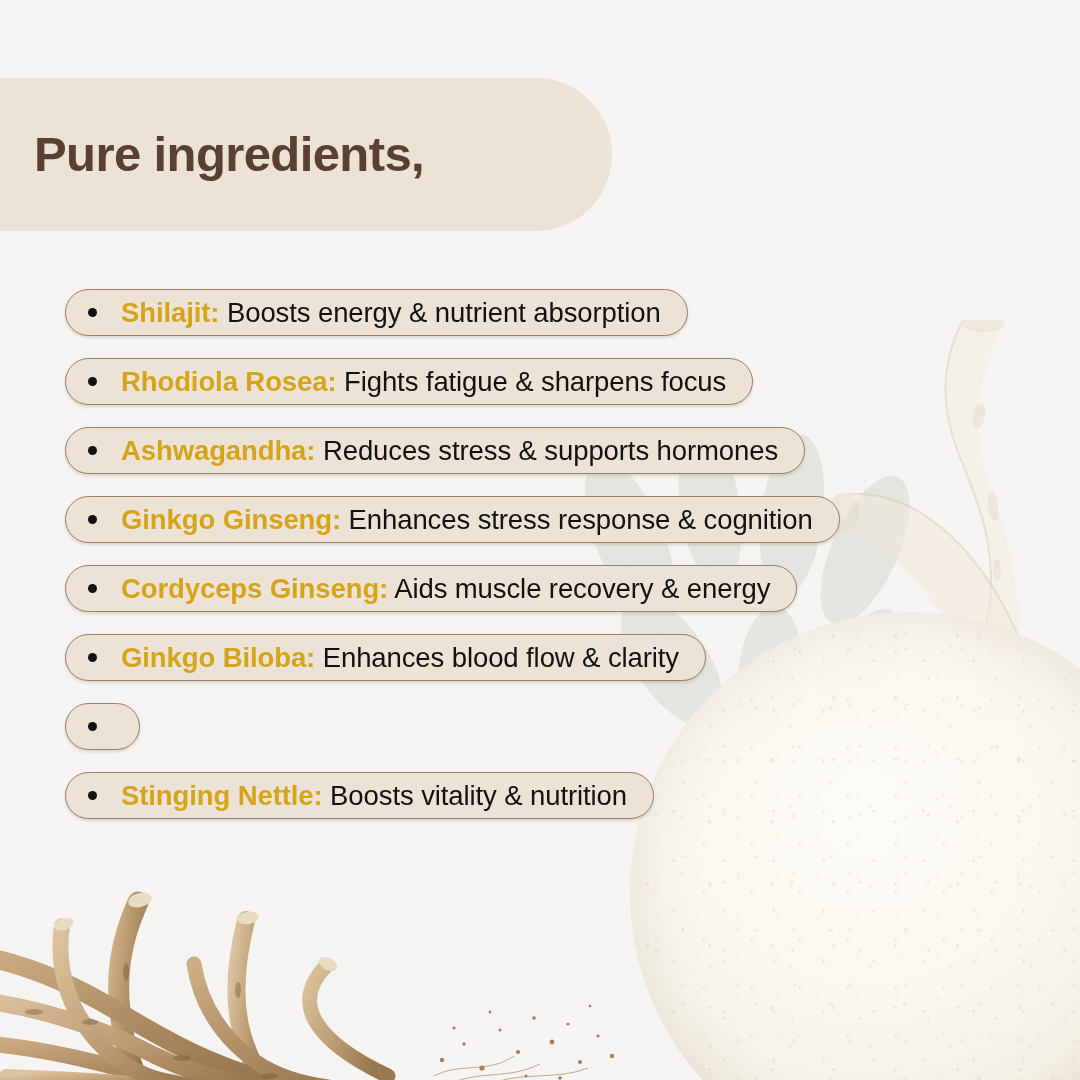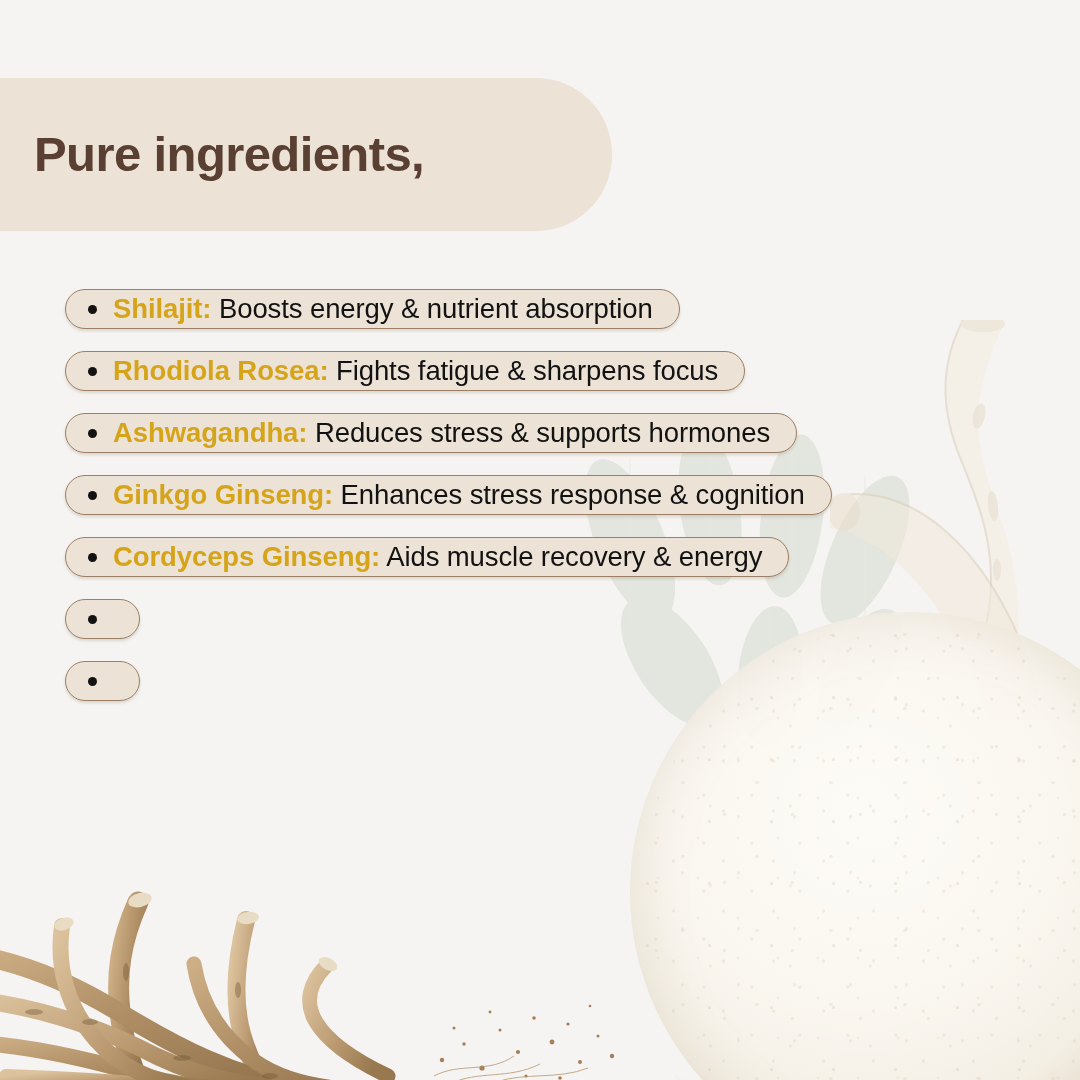--- a/index.html
+++ b/index.html
@@ -142,27 +142,28 @@
     display: flex;
     flex-direction: column;
     gap: 22px;
     list-style: none;
   }
 
   .pill {
     display: inline-flex;
     align-items: center;
     align-self: flex-start;
-    height: 40px;
+    height: 47px;
     padding: 0 26px 0 22px;
     background: #ece2d6;
     border: 1.3px solid #9c7f64;
     border-radius: 30px;
     box-shadow: 0 2px 3px rgba(120,95,70,.20);
     white-space: nowrap;
+    gap: 8px;
   }
 
   .bullet {
     width: 9px;
     height: 9px;
     border-radius: 50%;
     background: #121212;
     flex: 0 0 auto;
     margin-right: 16px;
   }
@@ -315,17 +316,22 @@
     <li class="pill">
       <span class="bullet"></span>
       <span class="pill-text"><span class="pill-term">Ginkgo Ginseng:</span><span class="pill-desc"> Enhances stress response &amp; cognition</span></span>
     </li>
     <li class="pill">
       <span class="bullet"></span>
       <span class="pill-text"><span class="pill-term">Cordyceps Ginseng:</span><span class="pill-desc"> Aids muscle recovery &amp; energy</span></span>
     </li>
     <li class="pill">
       <span class="bullet"></span>
-    </li>
-    <li class="pill">
-      <span class="bullet"></span>
+      <span class="pill-text"><span class="pill-term">Ginkgo Biloba:</span><span class="pill-desc"> Enhances blood flow &amp; clarity</span></span>
+    </li>
+    <li class="pill">
+      <span class="bullet"></span>
+    </li>
+    <li class="pill">
+      <span class="bullet"></span>
+      <span class="pill-text"><span class="pill-term">Stinging Nettle:</span><span class="pill-desc"> Boosts vitality &amp; nutrition</span></span>
     </li>
   </ul>
 
 </body></html>

